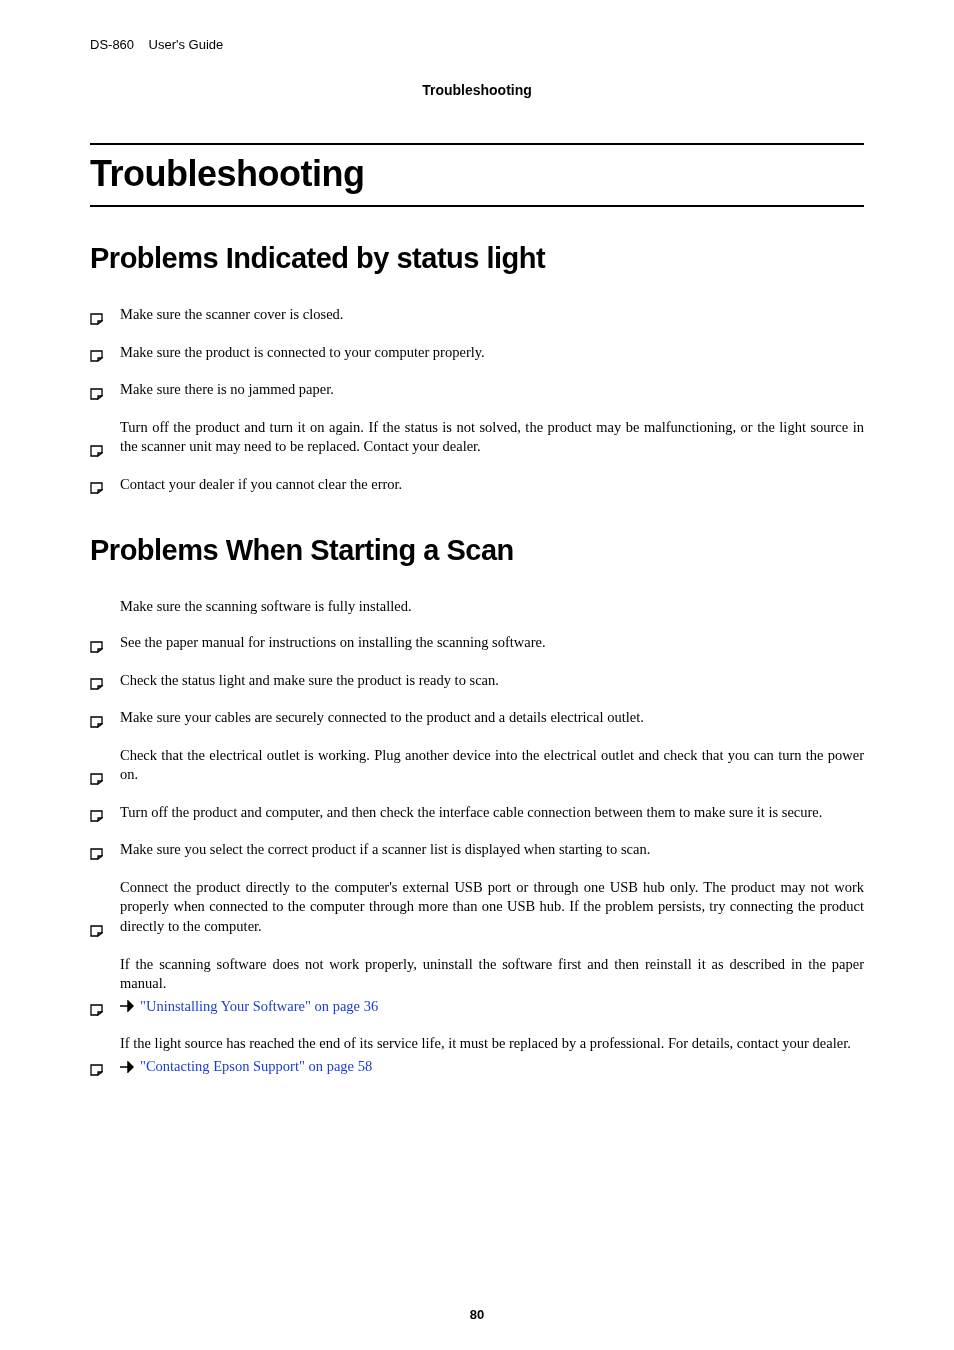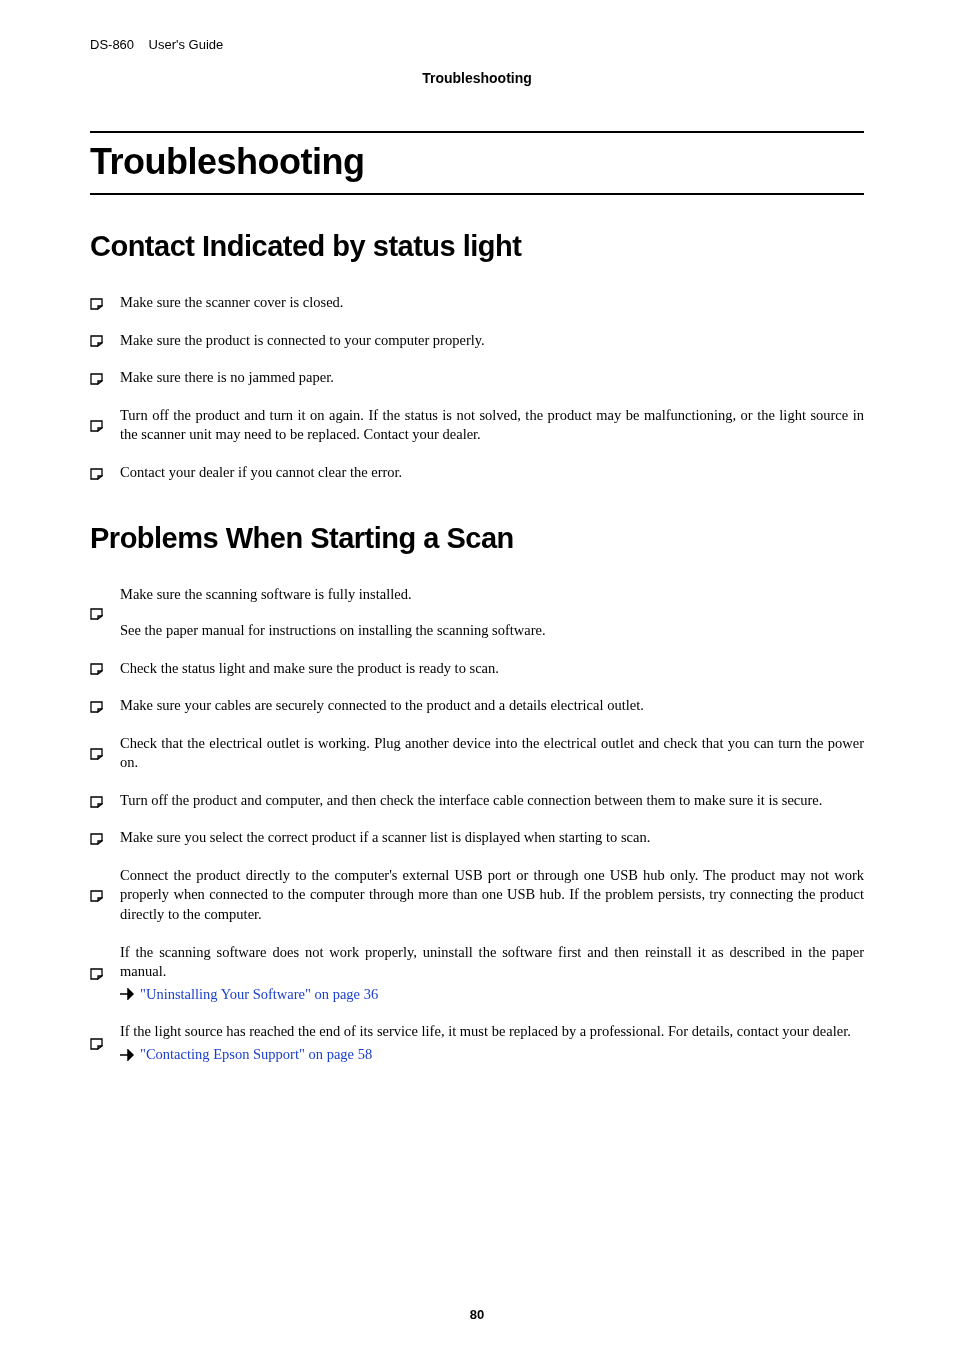--- a/index.html
+++ b/index.html
@@ -12,21 +12,21 @@
       height: 1350px;
       background: #fff;
       font-family: Georgia, 'Times New Roman', serif;
       color: #000;
       padding: 37px 90px 0 90px;
       position: relative;
     }
     .header-line {
       font-size: 13px;
       font-family: 'Segoe UI', Arial, sans-serif;
-      margin-bottom: 18px;
+      margin-bottom: 30px;
     }
     .section-header {
       text-align: center;
       font-weight: bold;
       font-size: 14px;
       font-family: 'Segoe UI', Arial, sans-serif;
       margin-bottom: 45px;
     }
     .rule-top {
       border-top: 2px solid #000;
@@ -48,21 +48,21 @@
       font-size: 29px;
       font-weight: bold;
       margin-bottom: 30px;
       letter-spacing: -0.5px;
     }
     .list {
       margin-bottom: 40px;
     }
     .list-item {
       display: flex;
-      align-items: center;
+      align-items: flex-end;
       margin-bottom: 18px;
       font-size: 14.5px;
       line-height: 1.35;
     }
     .bullet {
       flex-shrink: 0;
       width: 30px;
       display: flex;
       align-items: flex-start;
       padding-top: 2px;
@@ -112,21 +112,21 @@
 <div class="header-line">
   <span>DS-860</span>&nbsp;&nbsp;&nbsp;&nbsp;<span>User's Guide</span>
 </div>
 
 <div class="section-header">Troubleshooting</div>
 
 <div class="rule-top"></div>
 <h1>Troubleshooting</h1>
 <div class="rule-bottom"></div>
 
-<h2>Contact Indicated by status light</h2>
+<h2>Problems Indicated by status light</h2>
 
 <div class="list" id="list1">
     <div class="list-item">
       <span class="bullet">
         <svg viewBox="0 0 13 12">
           <path d="M1 1 L12 1 L12 8 L8 8 L8 11 L1 11 Z M8 8 L8 11 L12 8 Z" fill="none" stroke="#000" stroke-width="1.3"></path>
         </svg>
       </span>
       <div class="item-content">
         <div>Make sure the scanner cover is closed.</div>

